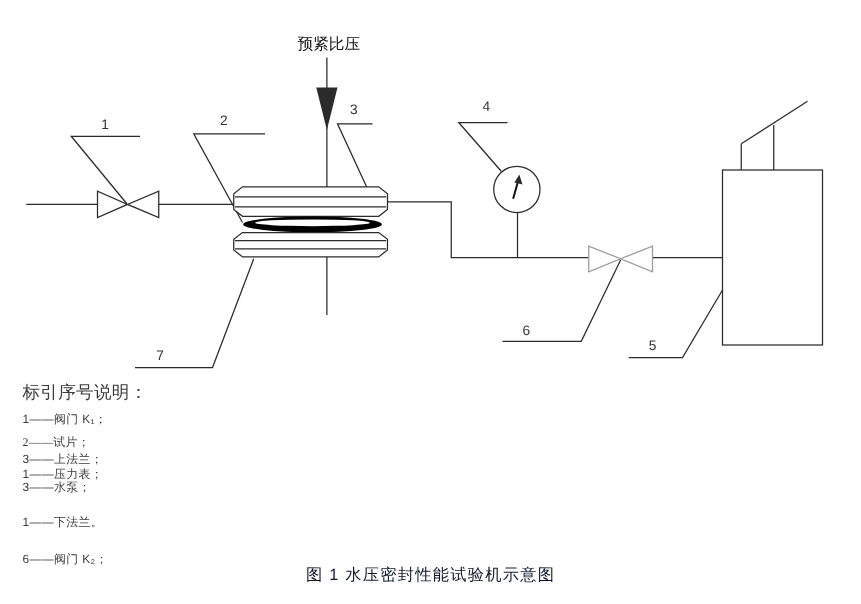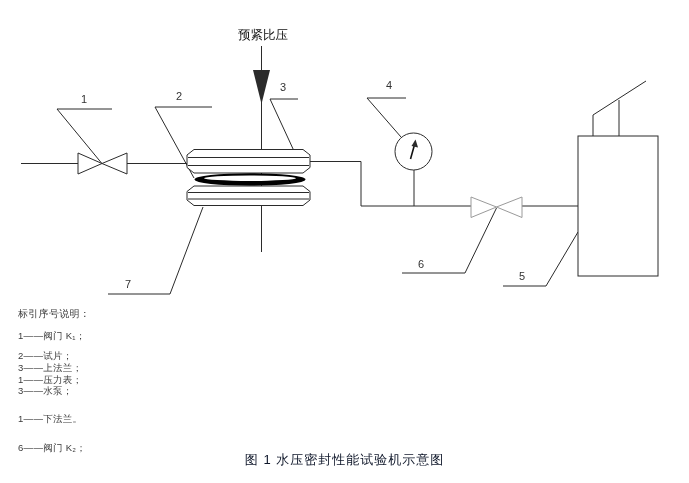--- a/index.html
+++ b/index.html
@@ -97,23 +97,23 @@
     <text class="callout" x="179" y="100" text-anchor="middle">2</text>
     <text class="callout" x="283" y="91" text-anchor="middle">3</text>
     <text class="callout" x="389" y="89" text-anchor="middle">4</text>
     <text class="callout" x="522" y="280" text-anchor="middle">5</text>
     <text class="callout" x="421" y="268" text-anchor="middle">6</text>
     <text class="callout" x="128" y="288" text-anchor="middle">7</text>
 
     <text class="toplabel" x="263" y="39" text-anchor="middle">预紧比压</text>
   </svg>
 
-  <div class="legend" style="top:308px;font-size:10px;">标引序号说明：</div>
+  <div class="legend" style="top:308px;font-size:14px;">标引序号说明：</div>
   <div class="legend" style="top:330px;text-align:right;">1——阀门 K₁；</div>
-  <div class="legend" style="top:350px;">2——试片；</div>
+  <div class="legend" style="top:350px;font-family:Liberation Serif, serif;">2——试片；</div>
   <div class="legend" style="top:362px;">3——上法兰；</div>
   <div class="legend" style="top:373.5px;">1——压力表；</div>
   <div class="legend" style="top:385px;">3——水泵；</div>
   <div class="legend" style="top:402px;margin-top:40px;">6——阀门 K₂；</div>
   <div class="legend" style="top:413px;">1——下法兰。</div>
 
   <div id="caption">图 1  水压密封性能试验机示意图</div>
 </div>
 
 </body></html>

